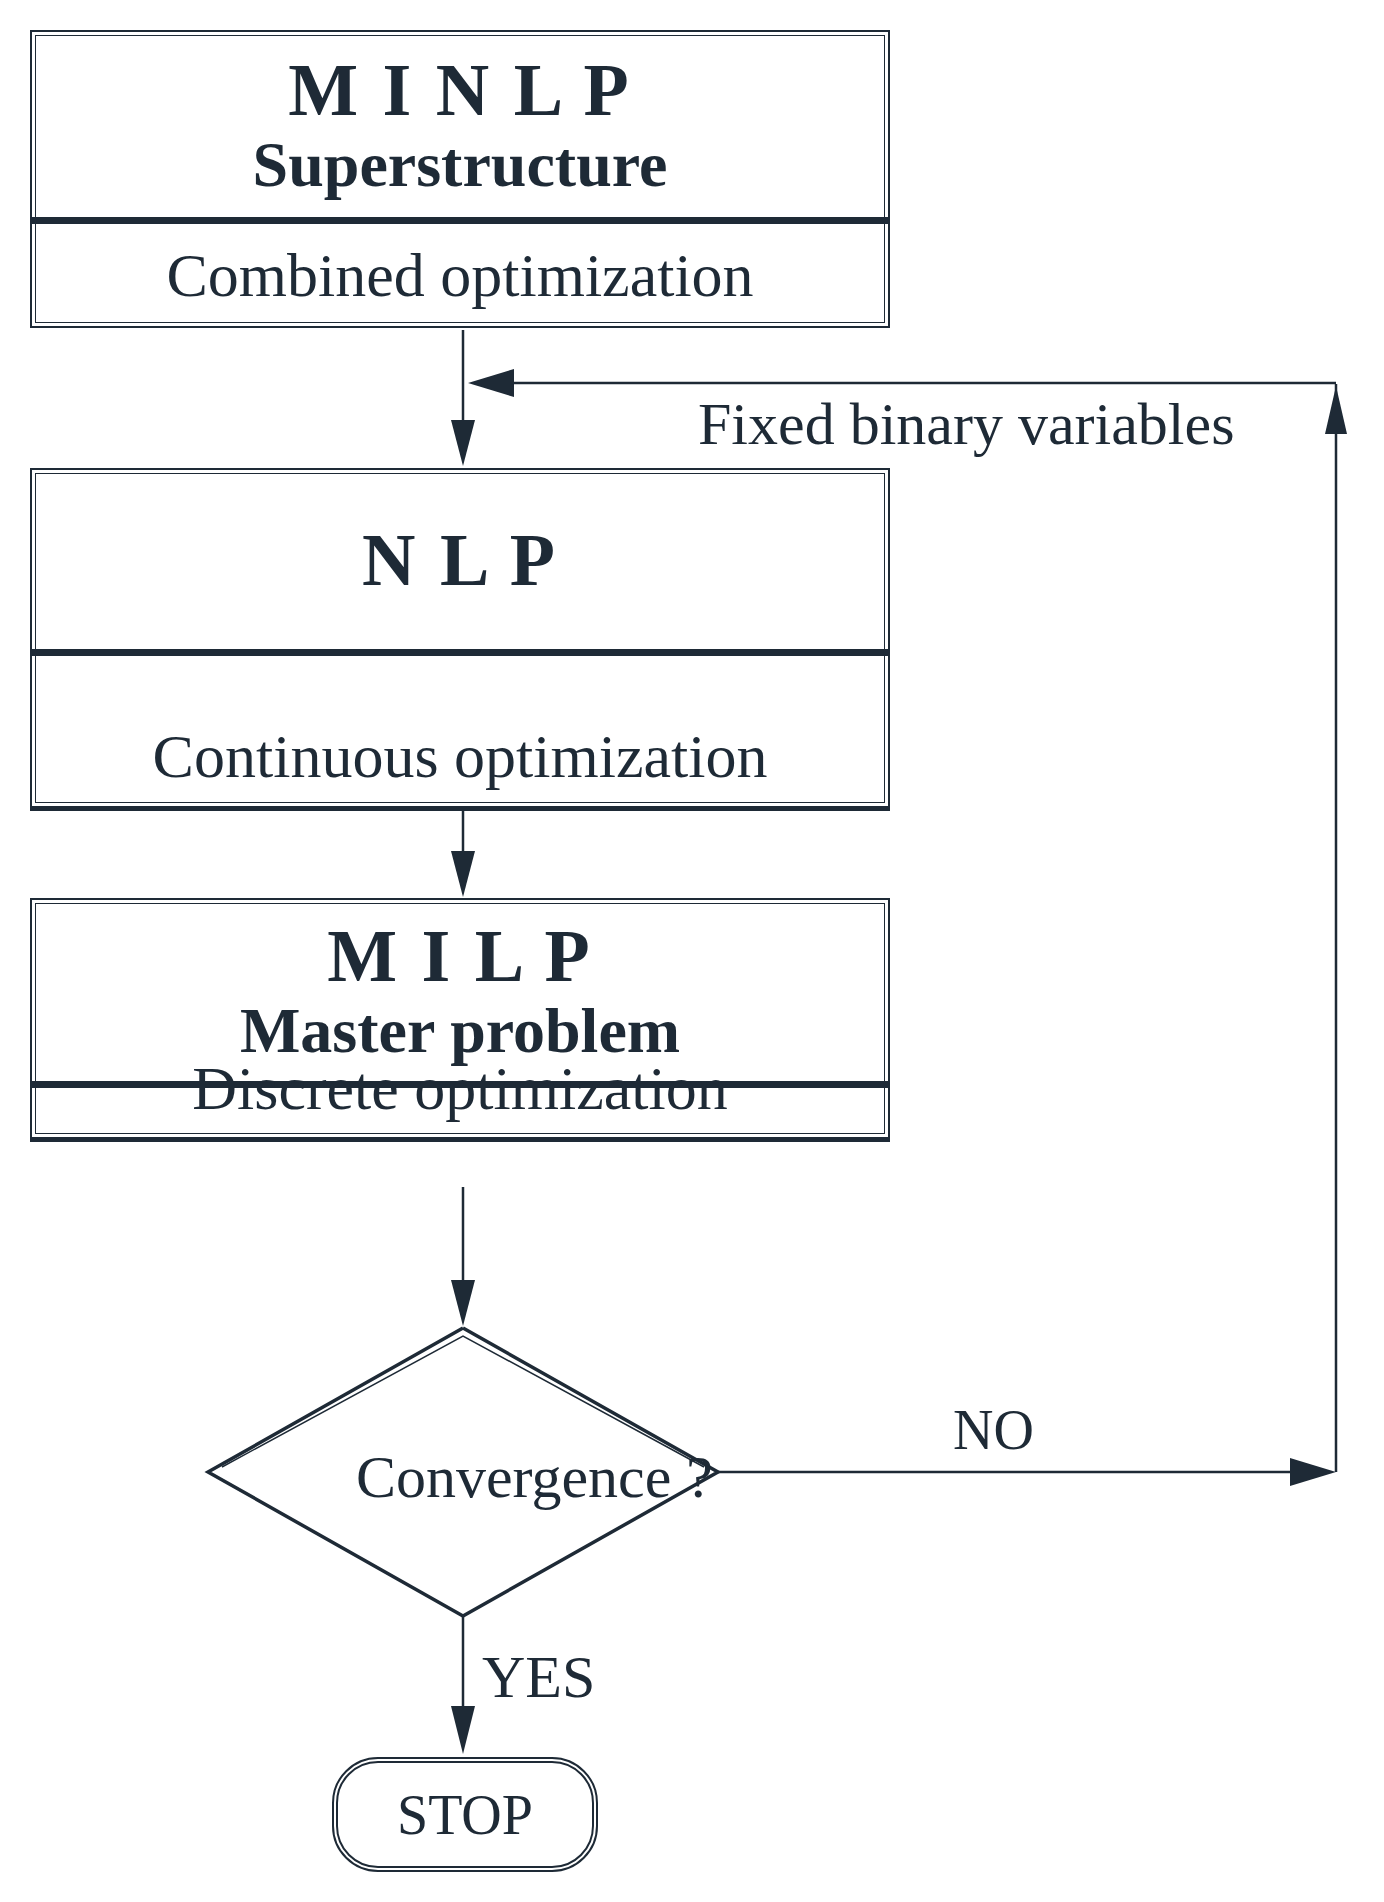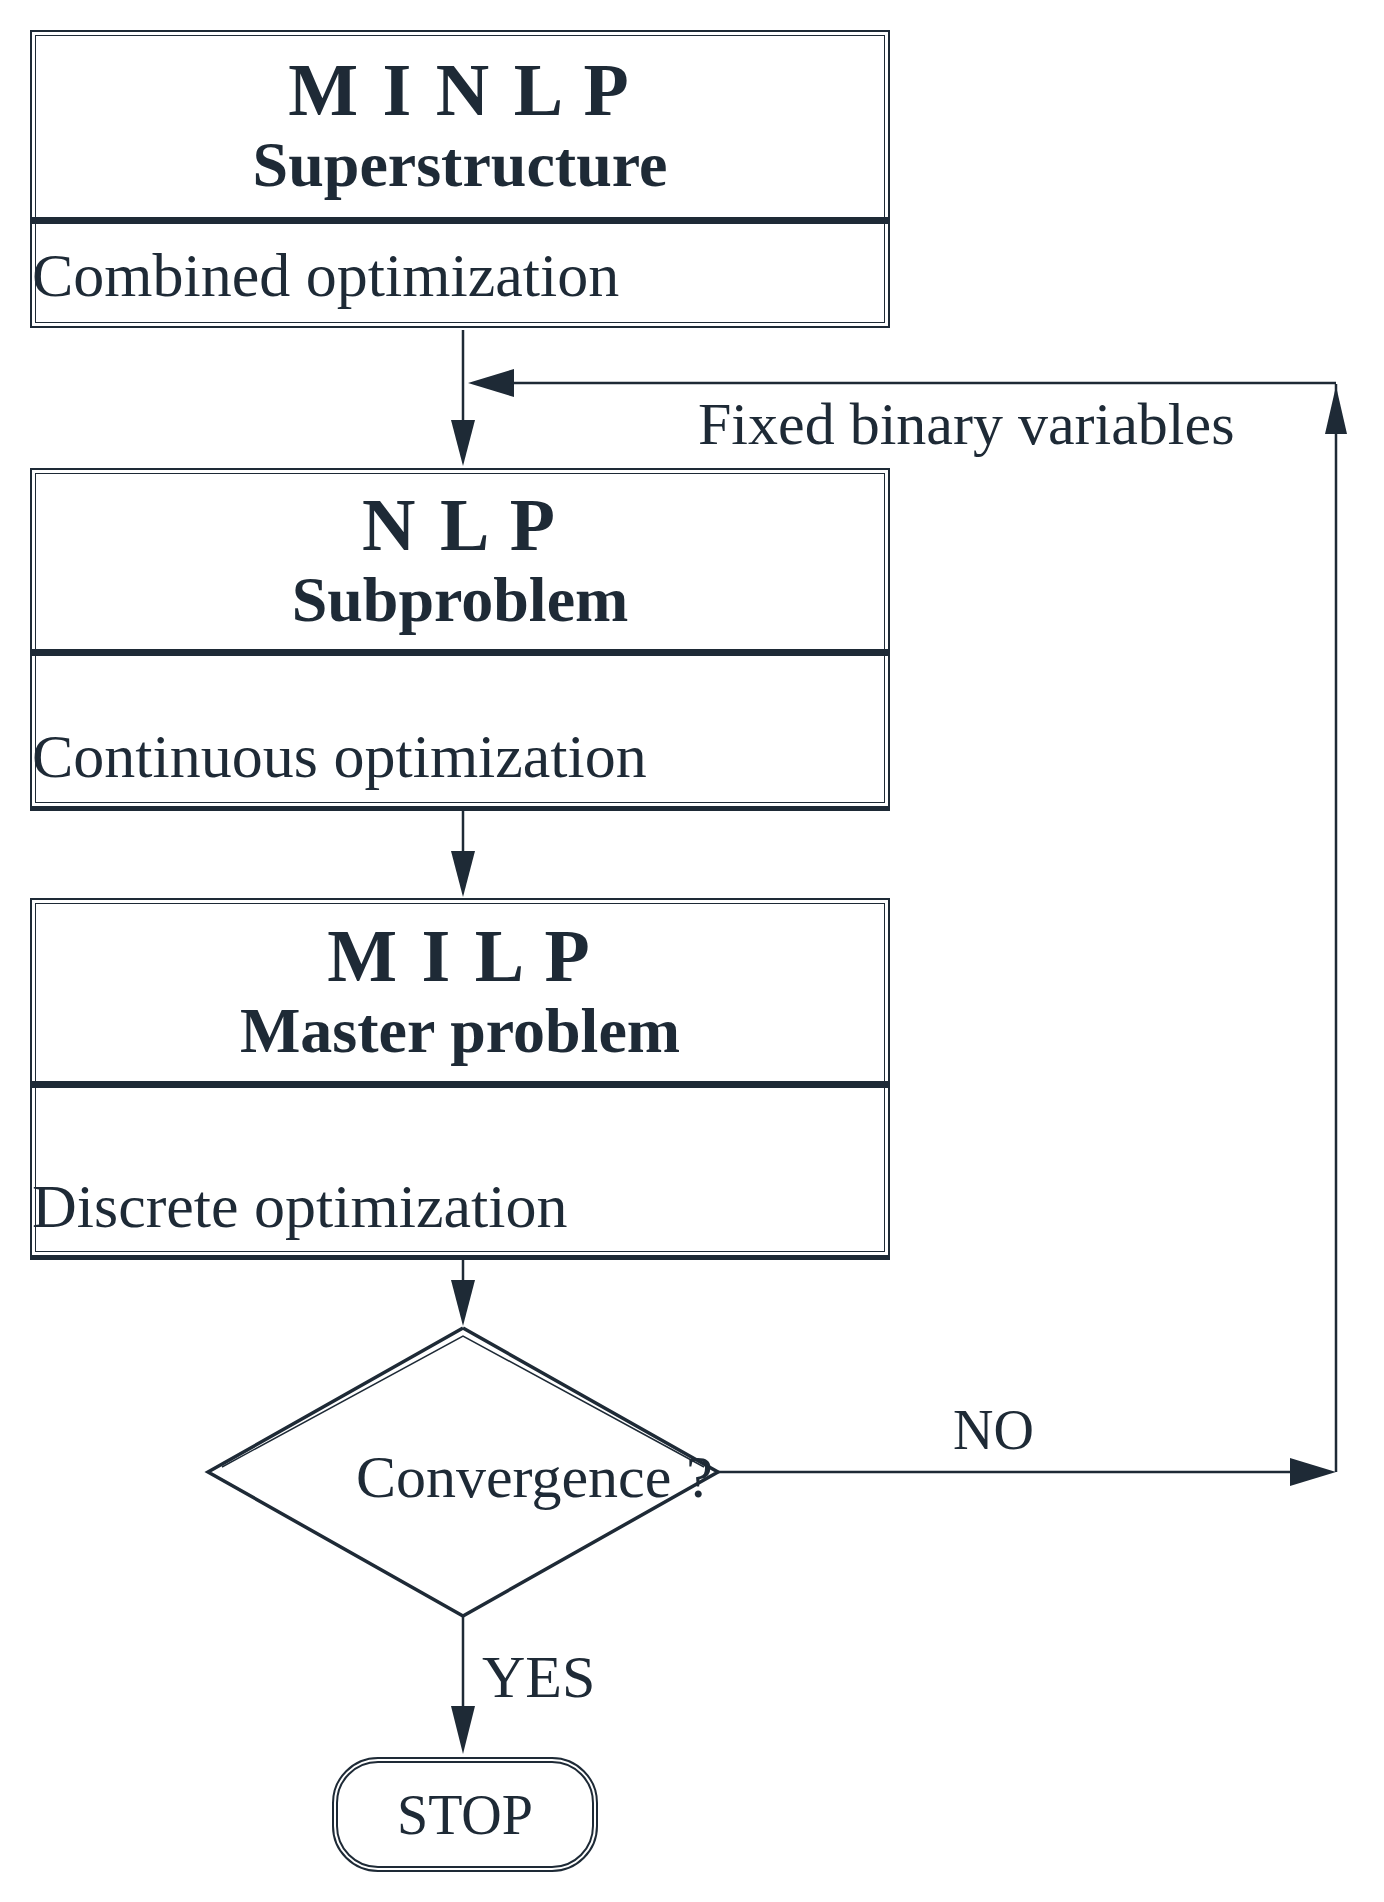--- a/index.html
+++ b/index.html
@@ -36,21 +36,21 @@
     position:absolute;left:0;right:0;top:0;
     display:flex;flex-direction:column;align-items:center;justify-content:center;
     gap:6px;
   }
   .pbox .divider{
     position:absolute;left:0;right:0;height:7px;
     background:var(--ink);
   }
   .pbox .bottom-section{
     position:absolute;left:0;right:0;bottom:0;
-    display:flex;align-items:center;justify-content:flex-start;
+    display:flex;align-items:center;justify-content:center;
   }
   .box-title{
     font-size:74px;font-weight:bold;letter-spacing:3px;line-height:1;
   }
   .box-subtitle{
     font-size:64px;line-height:1;font-weight:bold;
   }
   .box-section-label{
     font-size:62px;line-height:1;
   }
@@ -133,29 +133,28 @@
     </div>
     <div class="divider" style="top:185px;"></div>
     <div class="bottom-section" style="height:102px;">
       <div class="box-section-label">Combined optimization</div>
     </div>
   </div>
 
   <div class="pbox" style="top:468px;height:343px;border-bottom-width:5px;">
     <div class="top-section" style="height:180px;">
       <div class="box-title">N L P</div>
-      <div class="box-subtitle">Subproblem</div>
     </div>
     <div class="divider" style="top:179px;"></div>
     <div class="bottom-section" style="height:100px;">
       <div class="box-section-label">Continuous optimization</div>
     </div>
   </div>
 
-  <div class="pbox" style="top:898px;height:362px;border-bottom-width:5px;">
+  <div class="pbox" style="top:898px;height:244px;border-bottom-width:5px;">
     <div class="top-section" style="height:182px;">
       <div class="box-title">M I L P</div>
       <div class="box-subtitle">Master problem</div>
     </div>
     <div class="divider" style="top:181px;"></div>
     <div class="bottom-section" style="height:99px;">
       <div class="box-section-label">Discrete optimization</div>
     </div>
   </div>
 

